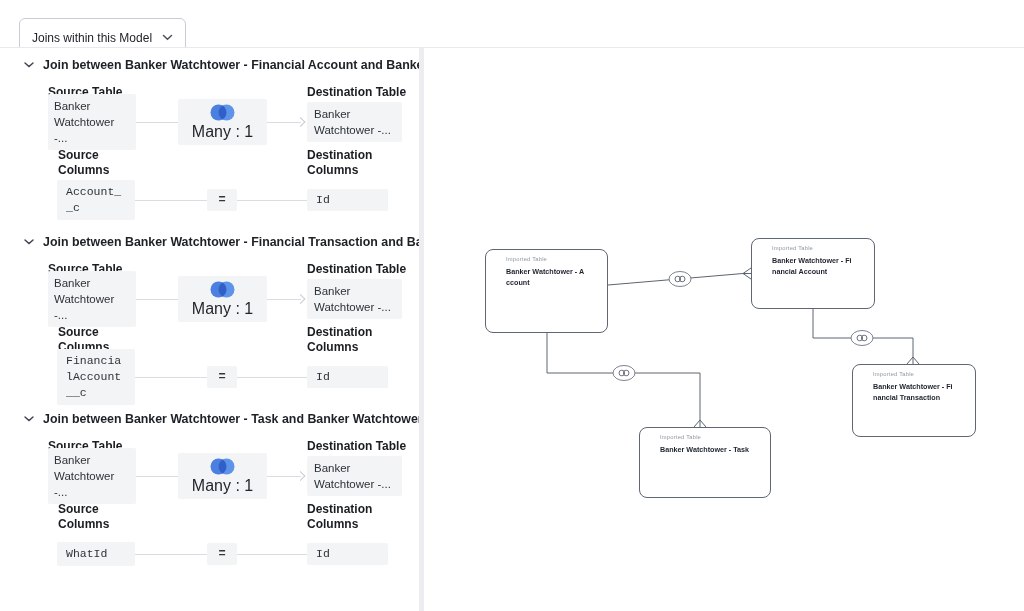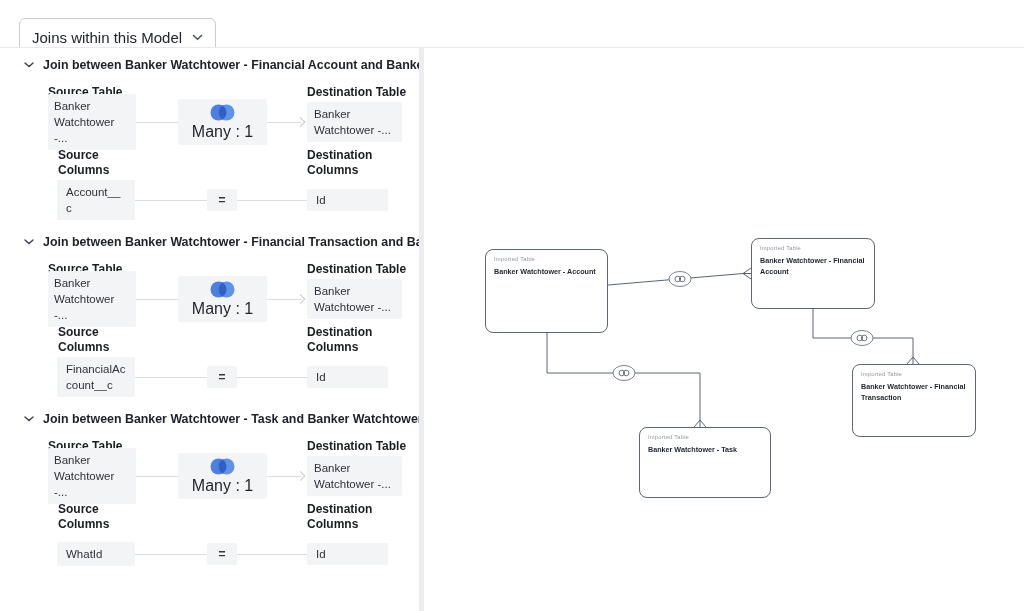--- a/index.html
+++ b/index.html
@@ -4,40 +4,40 @@
 <style>
   * { margin:0; padding:0; box-sizing:border-box; }
   html,body { width:1024px; height:611px; background:#fff; overflow:hidden;
               font-family:"Liberation Sans", sans-serif; color:#20242b; }
 
   
   .topbar { position:absolute; left:0; top:0; width:1024px; height:48px; background:#fff; }
   .dropdown-btn { position:absolute; left:19px; top:18px; height:39px;
     display:inline-flex; align-items:center; gap:10px; padding:0 12px;
     background:#fff; border:1px solid #c9cdd3; border-radius:6px;
-    font-size:15px; font-weight:500; color:#20242b; cursor:pointer; white-space:nowrap; }
+    font-size:12px; font-weight:500; color:#20242b; cursor:pointer; white-space:nowrap; }
   .divider-h { position:absolute; left:0; top:47px; width:1024px; height:1px; background:#e7e9ec; }
 
   
   .joins-panel { position:absolute; left:0; top:48px; width:419px; height:563px; background:#fff; overflow:hidden; }
   .scroll-track { position:absolute; left:419px; top:48px; width:5px; height:563px; background:#ebedf0; }
 
   .join-sec { position:absolute; left:0; width:419px; height:172px; }
   .sec-head { position:absolute; top:0; left:24px; display:flex; align-items:center; gap:9px; cursor:pointer; }
   .sec-title { font-size:12.4px; font-weight:600; color:#1d2127; white-space:nowrap; }
   .chev { display:inline-flex; }
 
   .lbl { position:absolute; font-size:12px; font-weight:700; color:#1a1d22; line-height:15px; }
   .src-t { top:27px; left:48px;text-decoration:underline; }
   .dst-t { top:27px; left:307px; }
   .src-c { top:90px; left:58px; width:60px; }
   .dst-c { top:90px; left:307px; width:84px; }
 
   .trow { position:absolute; top:41px; left:0; width:419px; height:46px; }
-  .crow { position:absolute; top:122px; left:0; width:419px; height:40px; }
+  .crow { position:absolute; top:122px; left:0; width:419px; height:40px;font-family:Liberation Mono, monospace; }
 
   .chip { background:#f3f4f6; font-size:11.5px; color:#2e3238; line-height:16px; border-radius:2px; }
   .src-chip { position:absolute; left:48px; width:88px; top:50%; transform:translateY(-50%); padding:4px 6px; }
   .dst-chip { position:absolute; left:307px; width:95px; top:50%; transform:translateY(-50%); padding:4px 7px; }
   .many-chip { position:absolute; left:178px; width:89px; height:46px; background:#f3f4f6; border-radius:2px;
     display:flex; flex-direction:column; align-items:center; justify-content:center; gap:2px;
     font-size:16px; color:#1f2329; }
   .colchip { padding:4px 9px; word-break:break-all; }
   .src-col { position:absolute; left:57px; width:78px; top:50%; transform:translateY(-50%); }
   .dst-col { position:absolute; left:307px; width:81px; top:50%; transform:translateY(-50%); height:22px; line-height:14px; }
@@ -50,21 +50,21 @@
   .t-l2 { left:267px; width:34px; }
   .c-l1 { left:135px; width:72px; }
   .c-l2 { left:237px; width:70px; }
   .ah { position:absolute; top:50%; left:297px; width:7px; height:7px;
     border-top:1.4px solid #c7cbd2; border-right:1.4px solid #c7cbd2;
     transform:translateY(-50%) rotate(45deg); transform-origin:center; margin-top:0; }
 
   
   .canvas { position:absolute; left:424px; top:48px; width:600px; height:563px; background:#fff; }
   .edges { position:absolute; left:0; top:0; }
-  .node { position:absolute; background:#fff; border:1.2px solid #5e6673; border-radius:8px; padding:6px 8px; cursor:move; }
+  .node { position:absolute; background:#fff; border:1.2px solid #5e6673; border-radius:8px; padding:6px 20px; cursor:move; }
   .node-type { font-size:5.8px; color:#9098a3; margin-bottom:5px; letter-spacing:.2px; }
   .node-title { font-size:7.2px; font-weight:700; color:#1e242e; line-height:1.5; word-break:break-all; }
 </style>
 </head>
 <body>
 
 <div class="topbar">
   <button class="dropdown-btn">
     <span>Joins within this Model</span>
     <span class="chev">

